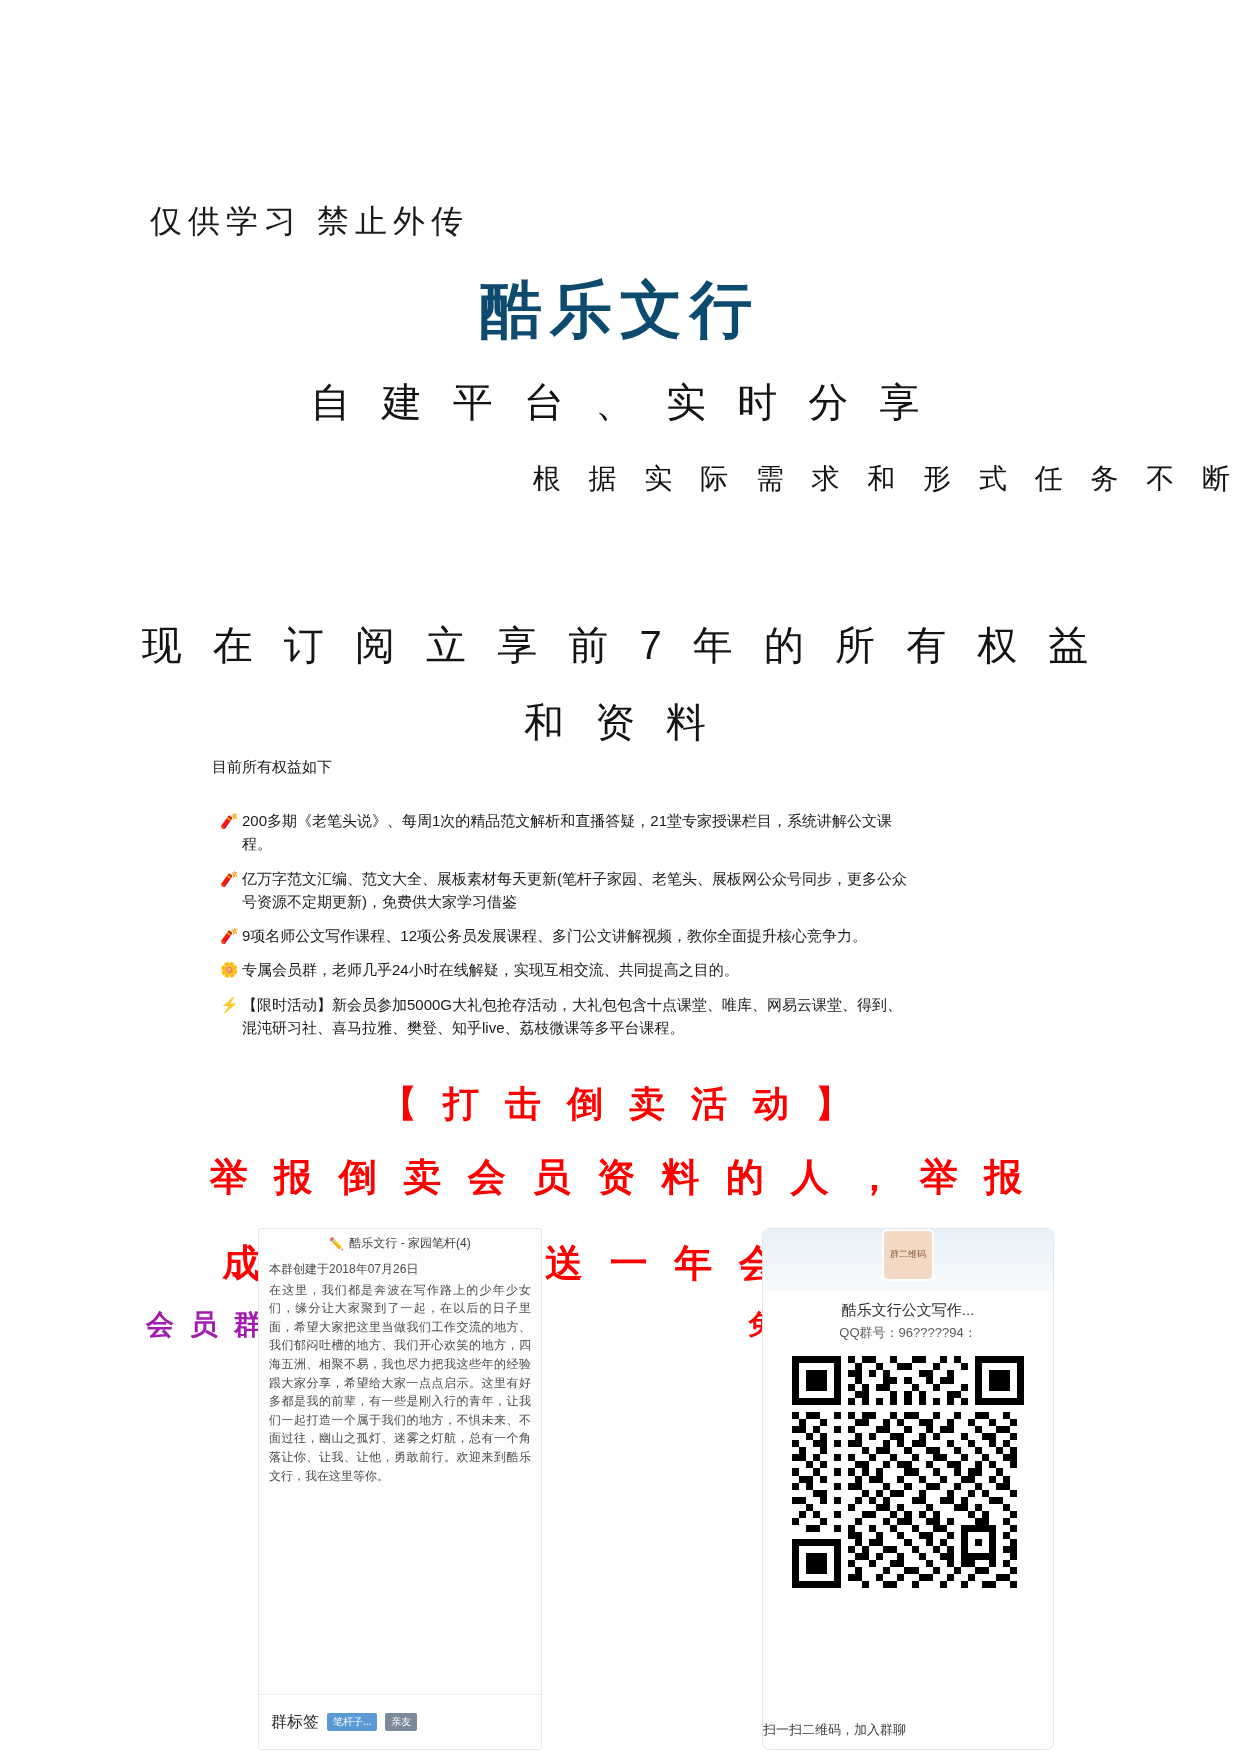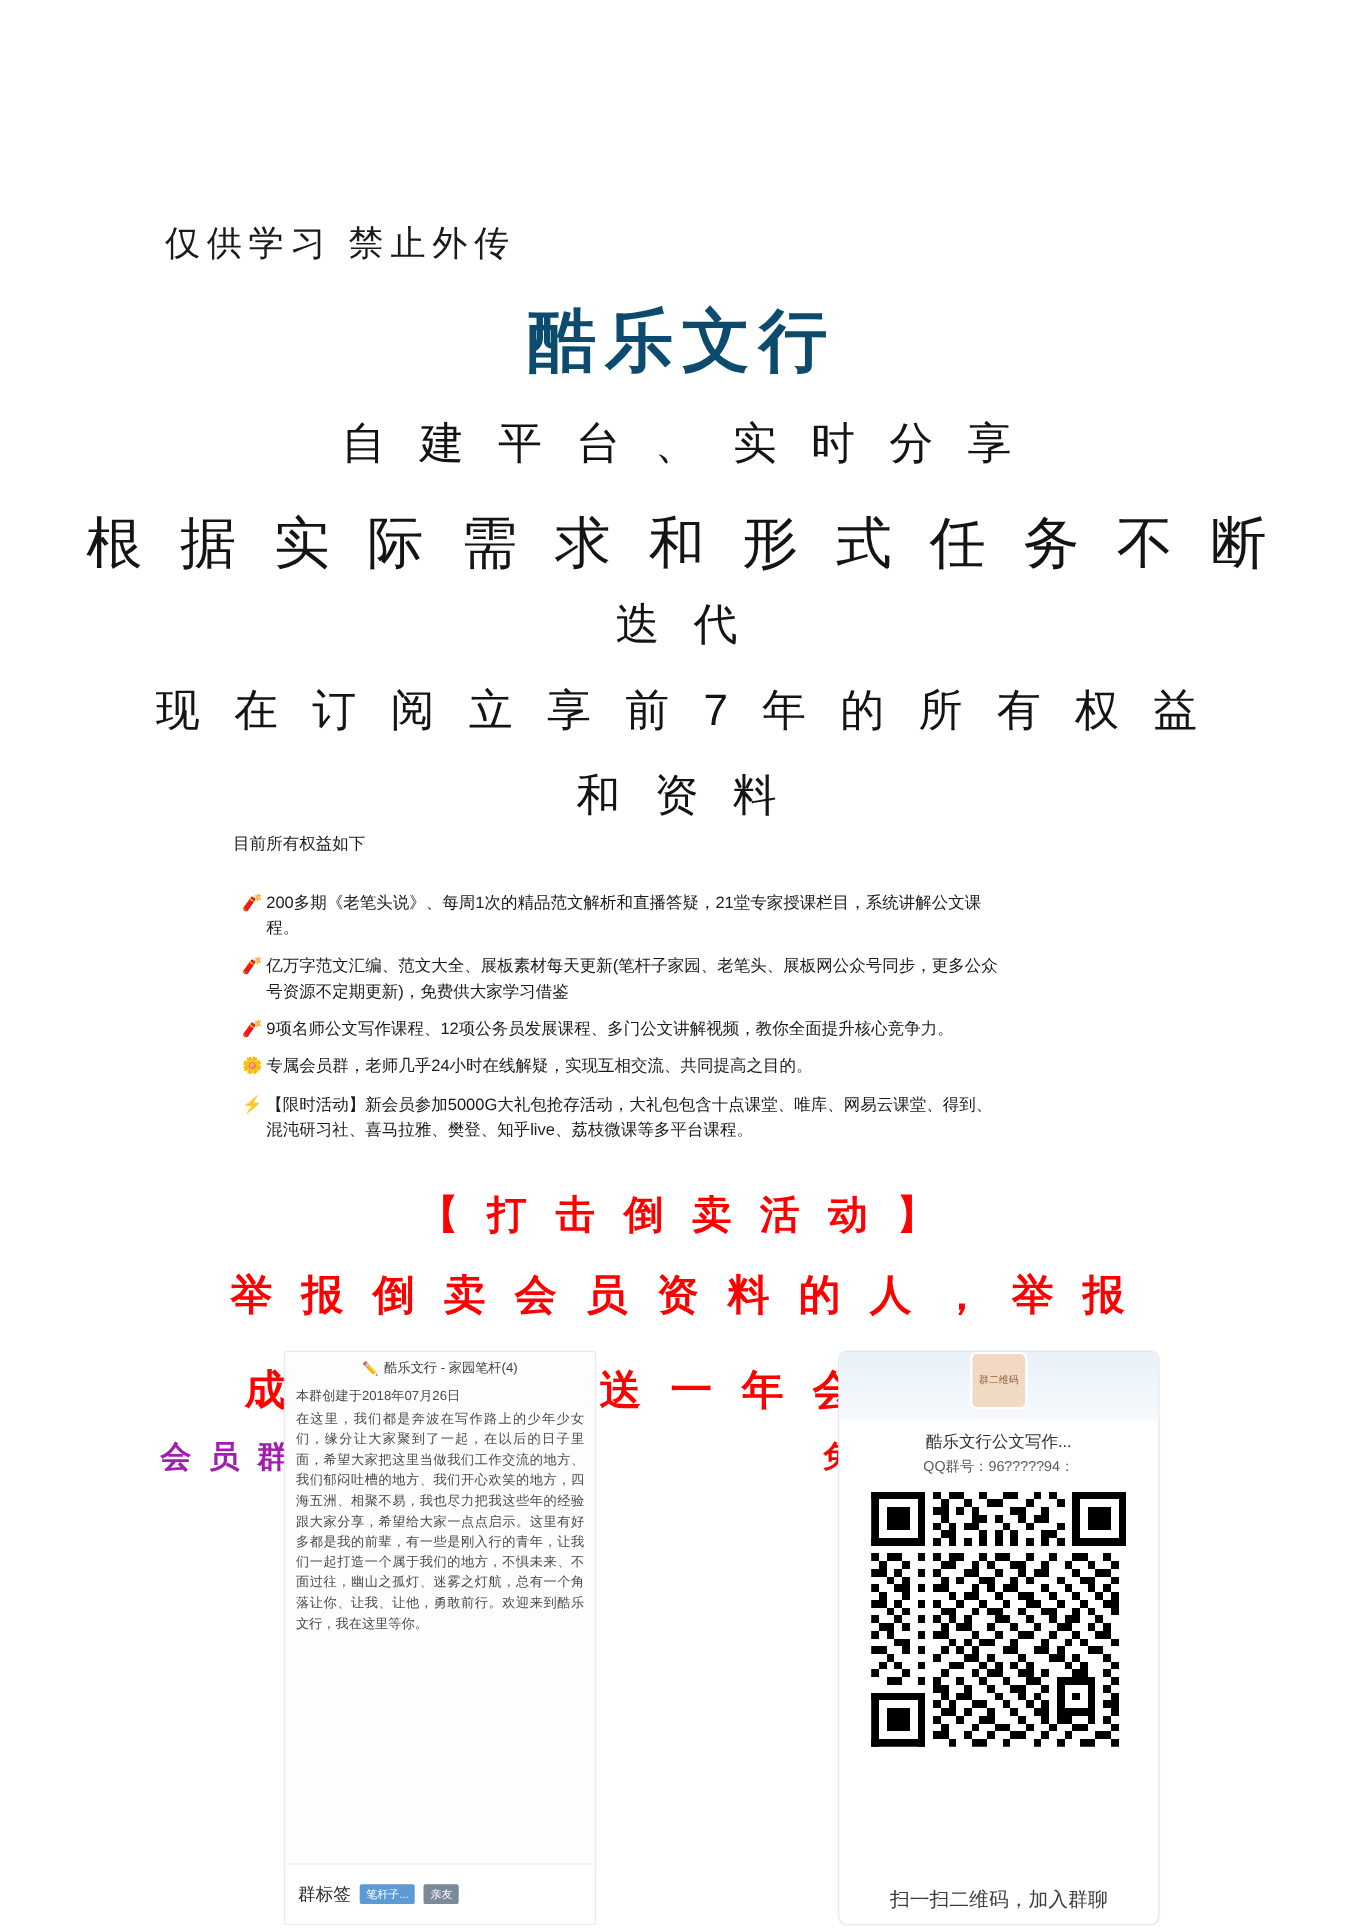--- a/index.html
+++ b/index.html
@@ -47,21 +47,21 @@
   .headline {
     position: absolute;
     left: 0;
     right: 0;
     text-align: center;
     color: #141414;
     letter-spacing: 10px;
     white-space: nowrap;
   }
   .h1 { top: 375px; font-size: 40px; }
-  .h2 { top: 460px; font-size: 51px; }
+  .h2 { top: 460px; font-size: 28px; text-align: right; }
   .h3 { top: 540px; font-size: 40px; }
   .h4 { top: 618px; font-size: 40px; }
   .h5 { top: 695px; font-size: 40px; }
 
   
   .benefits {
     position: absolute;
     left: 212px;
     top: 758px;
     width: 700px;
@@ -243,37 +243,36 @@
     width: 100%;
     height: 100%;
     display: block;
     image-rendering: pixelated;
   }
   .qr-hint {
     position: absolute;
     left: 0;
     right: 0;
     bottom: 10px;
-    text-align: center;
-    font-size: 18px;
+    text-align: left;
+    font-size: 13px;
     color: #3d3d3d;
   }
 </style>
 </head>
 <body>
 
 <div class="page">
 
   <div class="notice">仅供学习  禁止外传</div>
 
   <div class="brand">酷乐文行</div>
 
   <div class="headline h1">自 建 平 台 、 实 时 分 享</div>
   <div class="headline h2">根 据 实 际 需 求 和 形 式 任 务 不 断</div>
-  <div class="headline h3">迭 代</div>
   <div class="headline h4">现 在 订 阅 立 享 前 7 年 的 所 有 权 益</div>
   <div class="headline h5">和 资 料</div>
 
   <div class="benefits">
     <div class="benefits-title">目前所有权益如下</div>
 
     <div class="benefit-row">
       <span class="benefit-icon">🧨</span>
       <span class="benefit-text">200多期《老笔头说》、每周1次的精品范文解析和直播答疑，21堂专家授课栏目，系统讲解公文课程。</span>
     </div>

